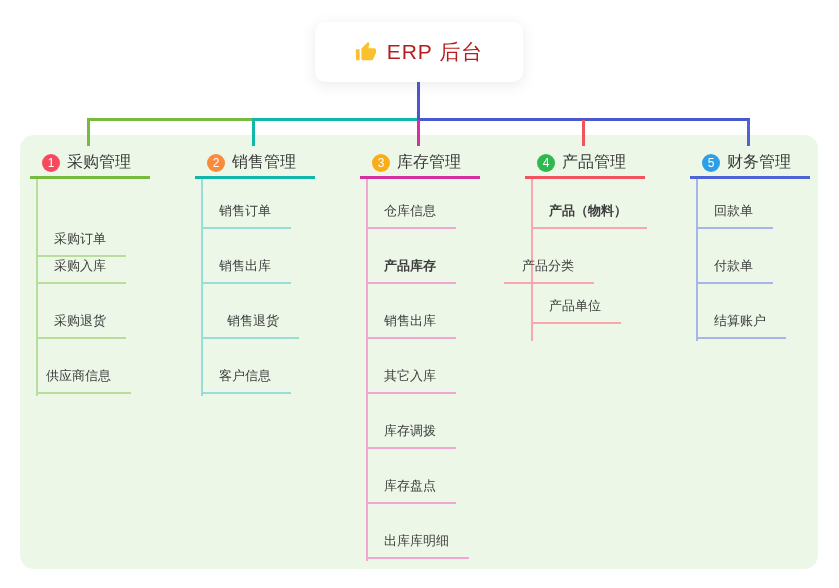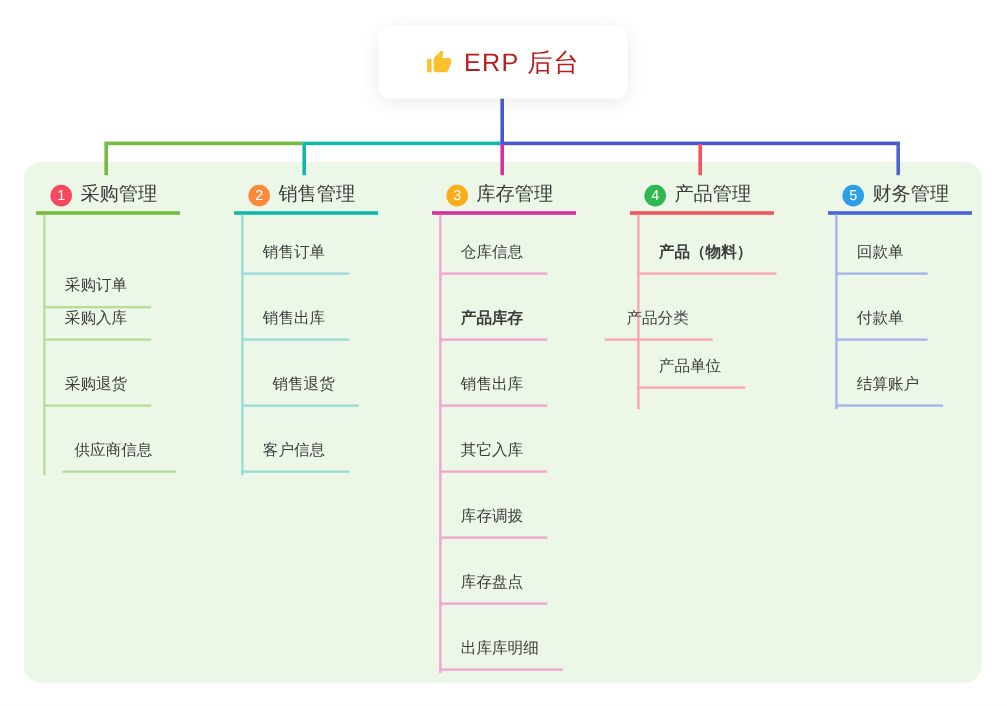--- a/index.html
+++ b/index.html
@@ -39,21 +39,21 @@
     </div>
   <div id="branches">
       <div class="branch-header" style="left: 30px; top: 149px; border-bottom: 3px solid rgb(118, 187, 64);">
         <span class="badge" style="background: rgb(248, 72, 94);">1</span>
         <span class="branch-label">采购管理</span>
       </div>
       <div class="stem" style="left: 36px; top: 179px; height: 217px; background: rgb(185, 221, 157);"></div>
       <div class="child-node" style="left: 36px; top: 201px; border-bottom: 2px solid rgb(185, 221, 157); margin-top: 28px;"><span class="child-label">采购订单</span></div>
       <div class="child-node" style="left: 36px; top: 256px; border-bottom: 2px solid rgb(185, 221, 157);"><span class="child-label">采购入库</span></div>
       <div class="child-node" style="left: 36px; top: 311px; border-bottom: 2px solid rgb(185, 221, 157);"><span class="child-label">采购退货</span></div>
-      <div class="child-node" style="left: 52px; top: 366px; border-bottom: 2px solid rgb(185, 221, 157); padding-left: 10px;"><span class="child-label">供应商信息</span></div>
+      <div class="child-node" style="left: 36px; top: 366px; border-bottom: 2px solid rgb(185, 221, 157); padding-left: 10px;"><span class="child-label">供应商信息</span></div>
       <div class="branch-header" style="left: 195px; top: 149px; border-bottom: 3px solid rgb(18, 183, 172);">
         <span class="badge" style="background: rgb(251, 138, 60);">2</span>
         <span class="branch-label">销售管理</span>
       </div>
       <div class="stem" style="left: 201px; top: 179px; height: 217px; background: rgb(154, 220, 214);"></div>
       <div class="child-node" style="left: 201px; top: 201px; border-bottom: 2px solid rgb(154, 220, 214);"><span class="child-label">销售订单</span></div>
       <div class="child-node" style="left: 201px; top: 256px; border-bottom: 2px solid rgb(154, 220, 214);"><span class="child-label">销售出库</span></div>
       <div class="child-node" style="left: 201px; top: 311px; border-bottom: 2px solid rgb(154, 220, 214); padding-left: 26px;"><span class="child-label">销售退货</span></div>
       <div class="child-node" style="left: 201px; top: 366px; border-bottom: 2px solid rgb(154, 220, 214);"><span class="child-label">客户信息</span></div>
       <div class="branch-header" style="left: 360px; top: 149px; border-bottom: 3px solid rgb(214, 47, 159);">

